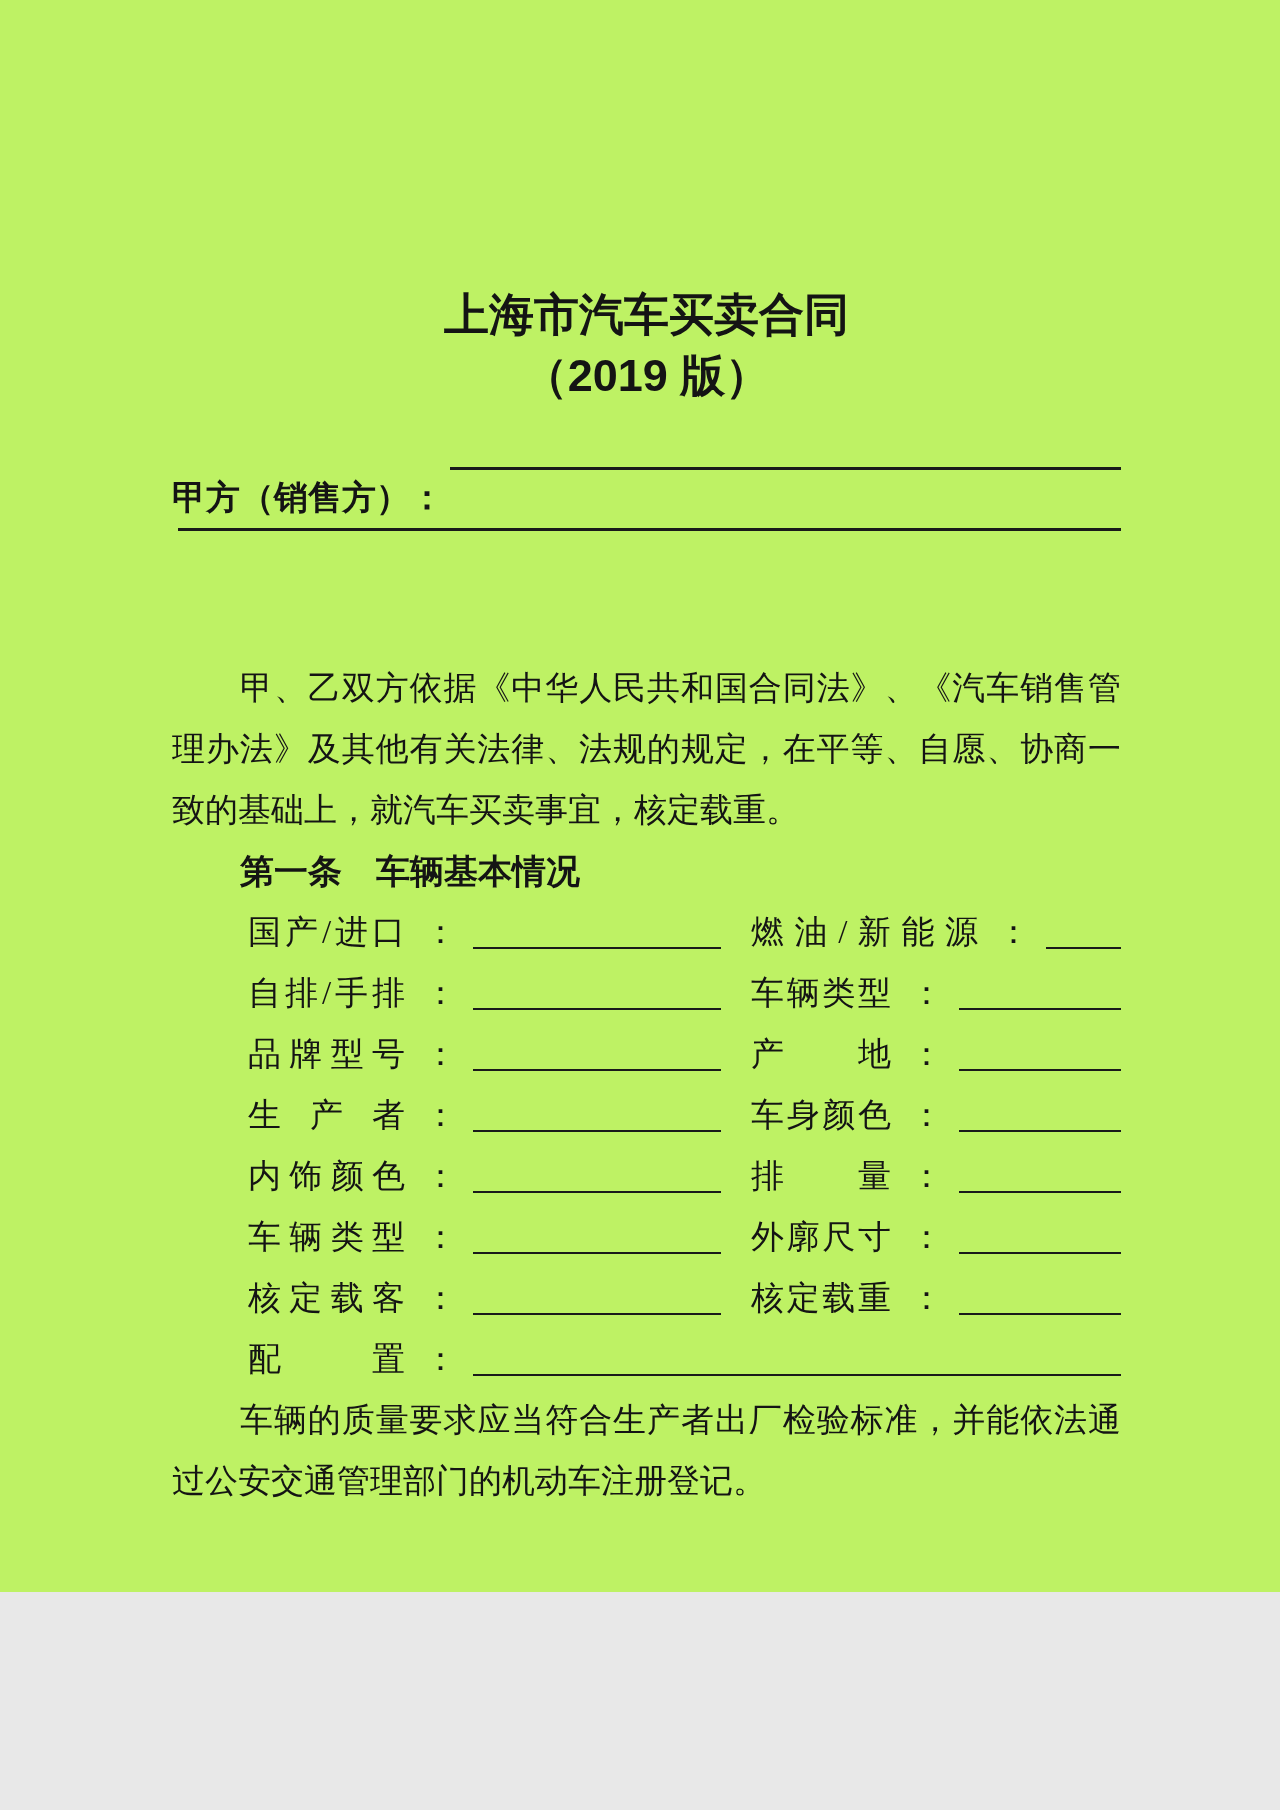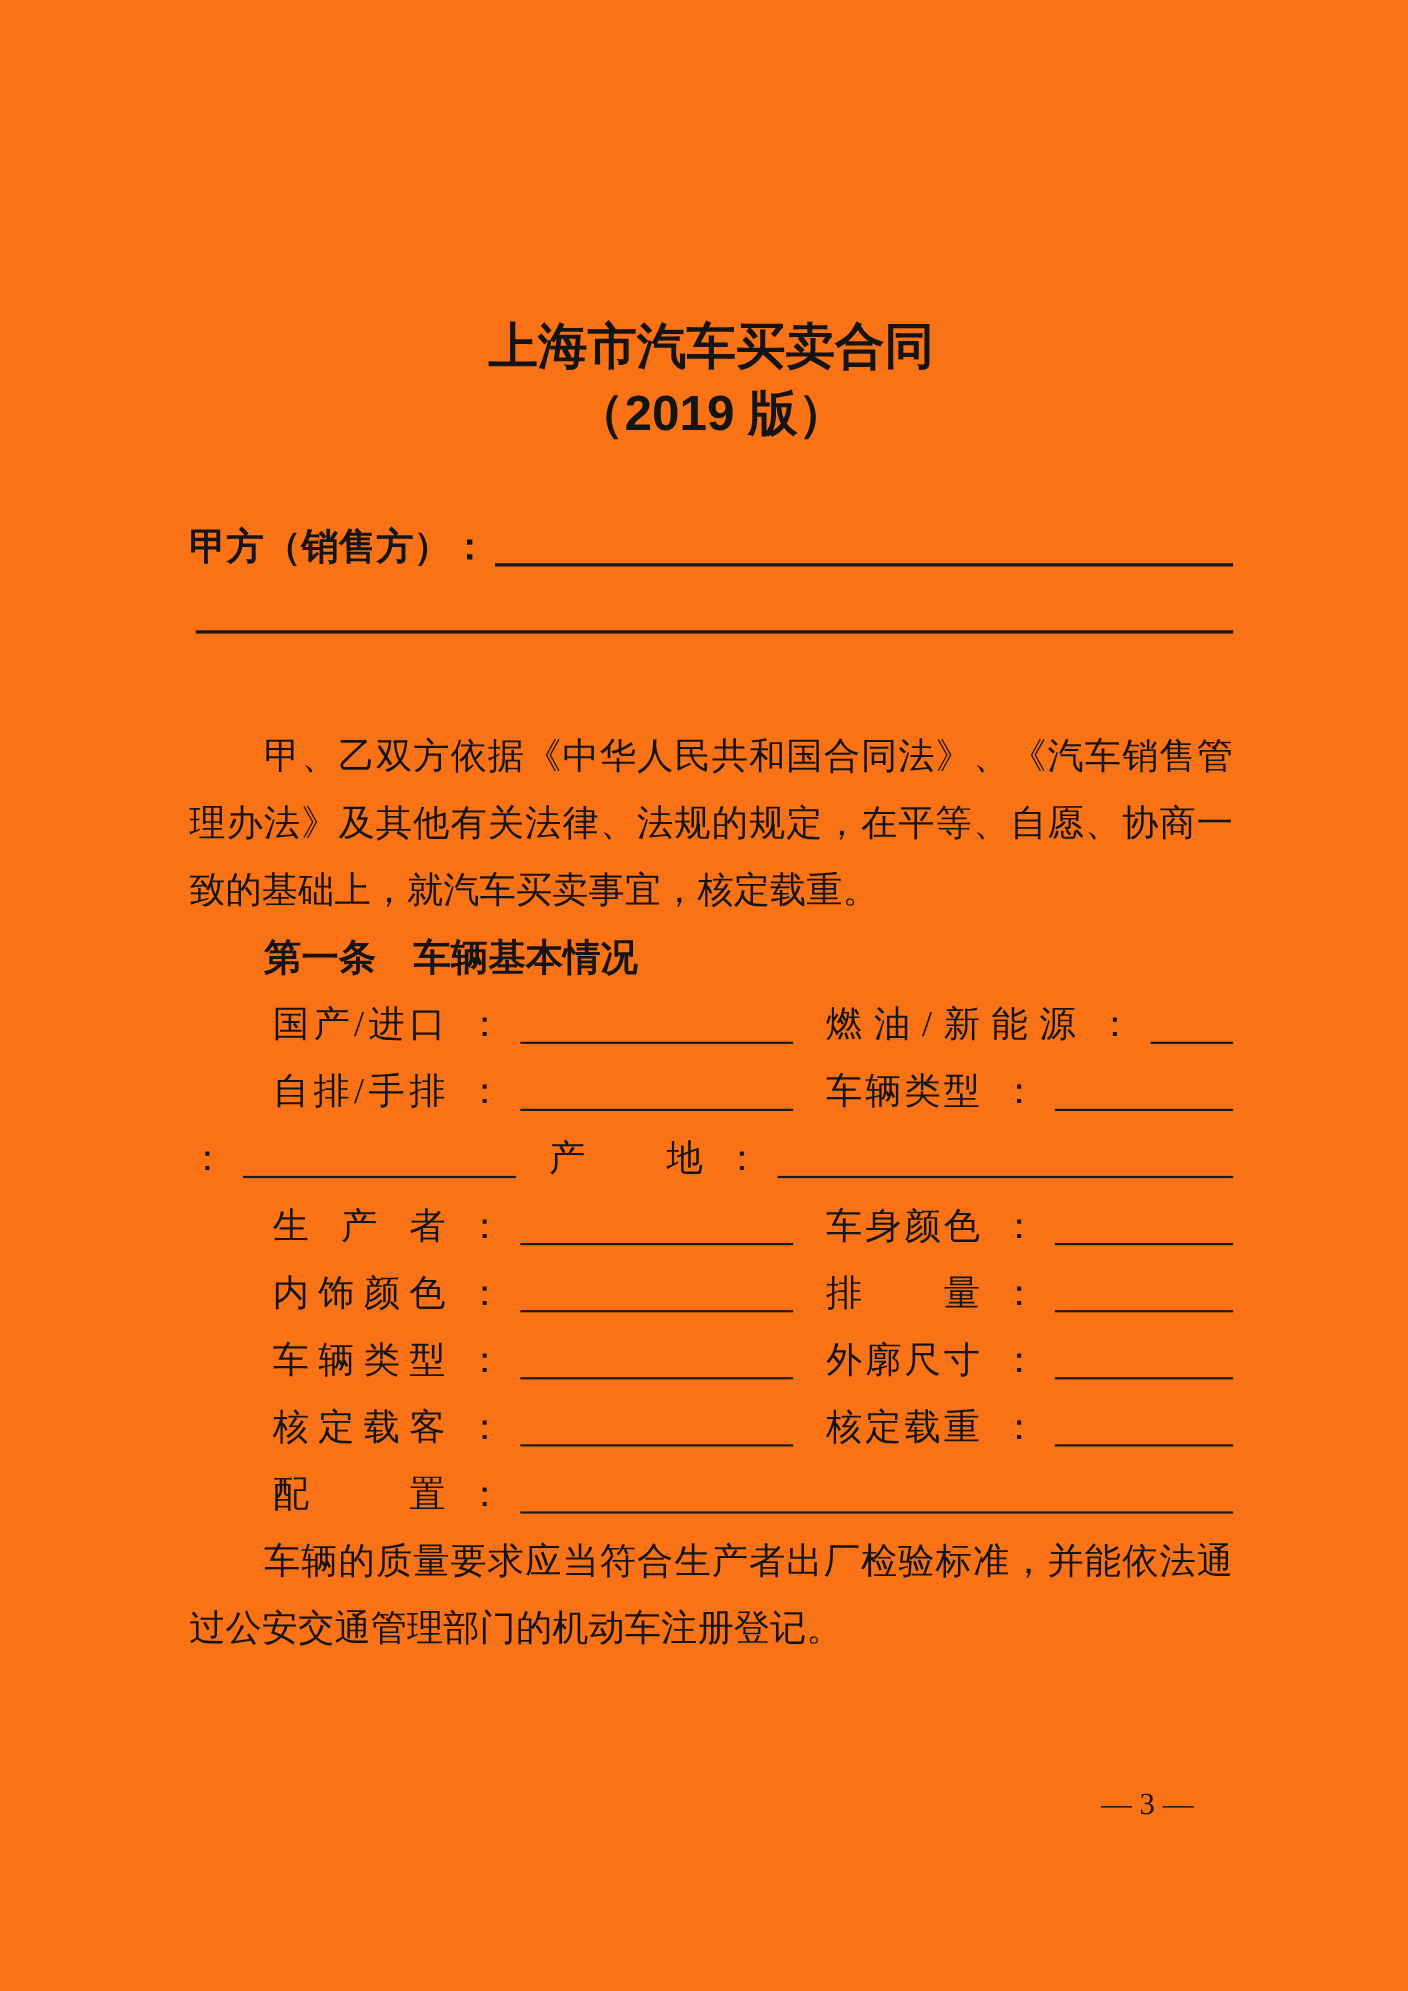--- a/index.html
+++ b/index.html
@@ -1,19 +1,19 @@
 <!DOCTYPE html>
 <html><head>
 <meta charset="utf-8">
 <style>
   html,body { margin:0; padding:0; background:#e8e8e8; }
   .page {
     position:relative;
-    width:1280px; height:1810px;
-    background:#f97316;
+    width:1280px; height:1592px;
+    background:#bef264;
     color:#141414;
     font-family:"Liberation Serif","DejaVu Serif",serif;
     overflow:hidden;
   }
   .content {
     position:absolute;
     left:172px; top:0;
     width:949px;
   }
   .gap  { height:61px; }
@@ -24,21 +24,21 @@
     height:61px; line-height:61px;
     text-align:center;
     font-family:"Liberation Sans","DejaVu Sans",sans-serif;
     font-weight:700;
     font-size:45px;
     letter-spacing:0;
   }
   .title-first { margin-top:284px; }
 
   
-  .party { display:flex; height:61px; align-items:flex-end; }
+  .party { display:flex; height:61px; align-items:flex-start; }
   .party .plabel {
     line-height:61px;
     font-family:"Liberation Sans","DejaVu Sans",sans-serif;
     font-weight:700;
     font-size:34px;
     white-space:nowrap;
   }
   .party .blank { flex:1; border-bottom:3px solid #1a1a1a; margin-bottom:13px; margin-left:6px; }
 
   
@@ -128,20 +128,21 @@
     <div class="frow">
       <span class="lab lab-l">自排/手排</span>
         <span class="colon">：</span>
         <span class="blank blank-l"></span>
       <span class="lab lab-r">车辆类型</span>
         <span class="colon">：</span>
         <span class="blank blank-r"></span>
     </div>
 
     <div class="frow">
+      <span class="lab lab-l">品牌型号</span>
         <span class="colon">：</span>
         <span class="blank blank-l"></span>
       <span class="lab lab-r">产地</span>
         <span class="colon">：</span>
         <span class="blank blank-r"></span>
     </div>
 
     <div class="frow">
       <span class="lab lab-l">生产者</span>
         <span class="colon">：</span>

